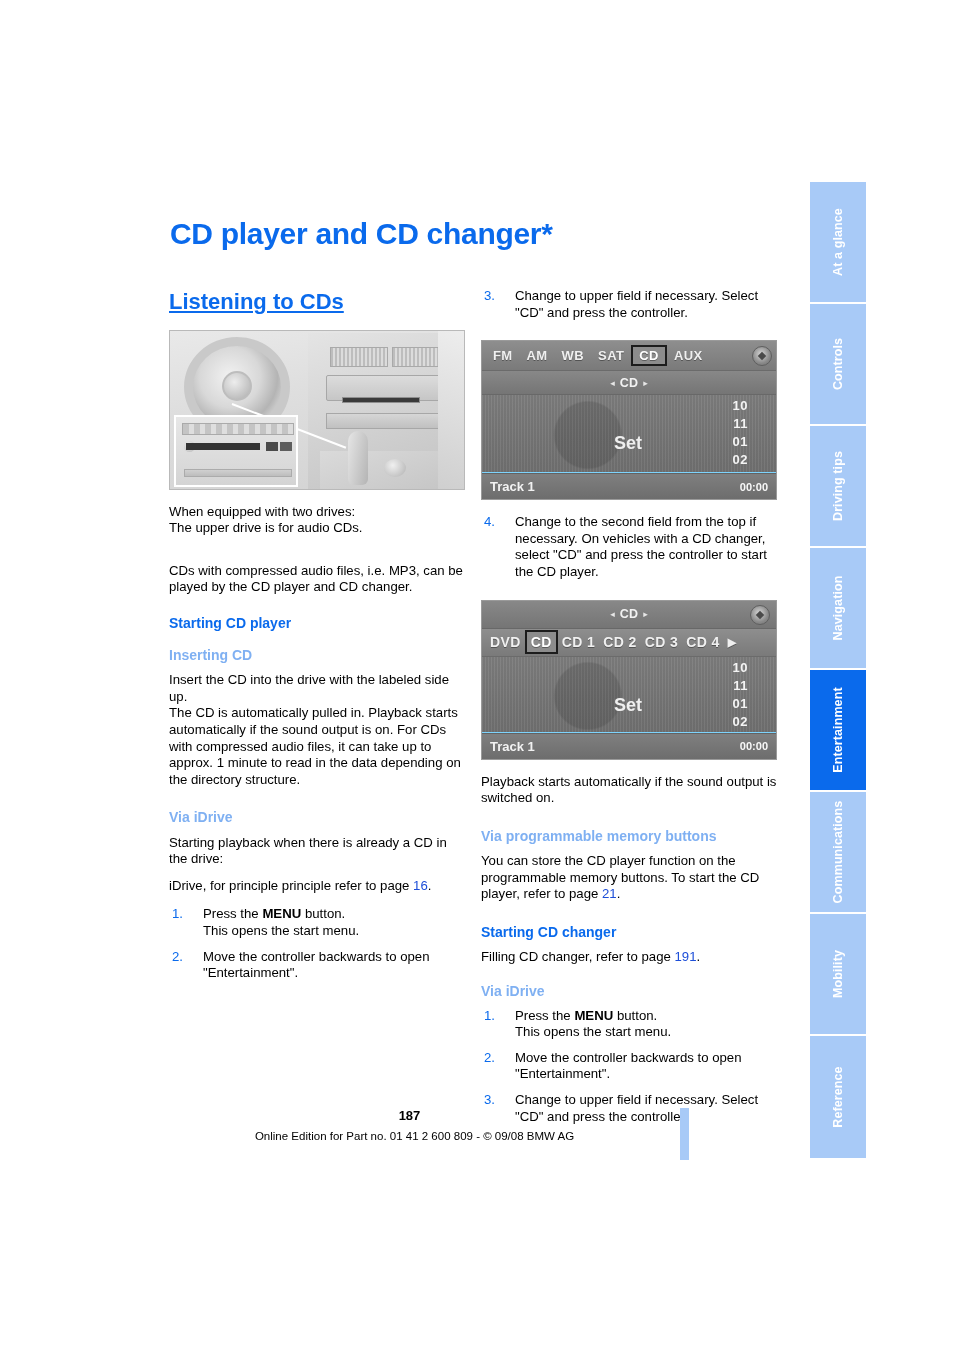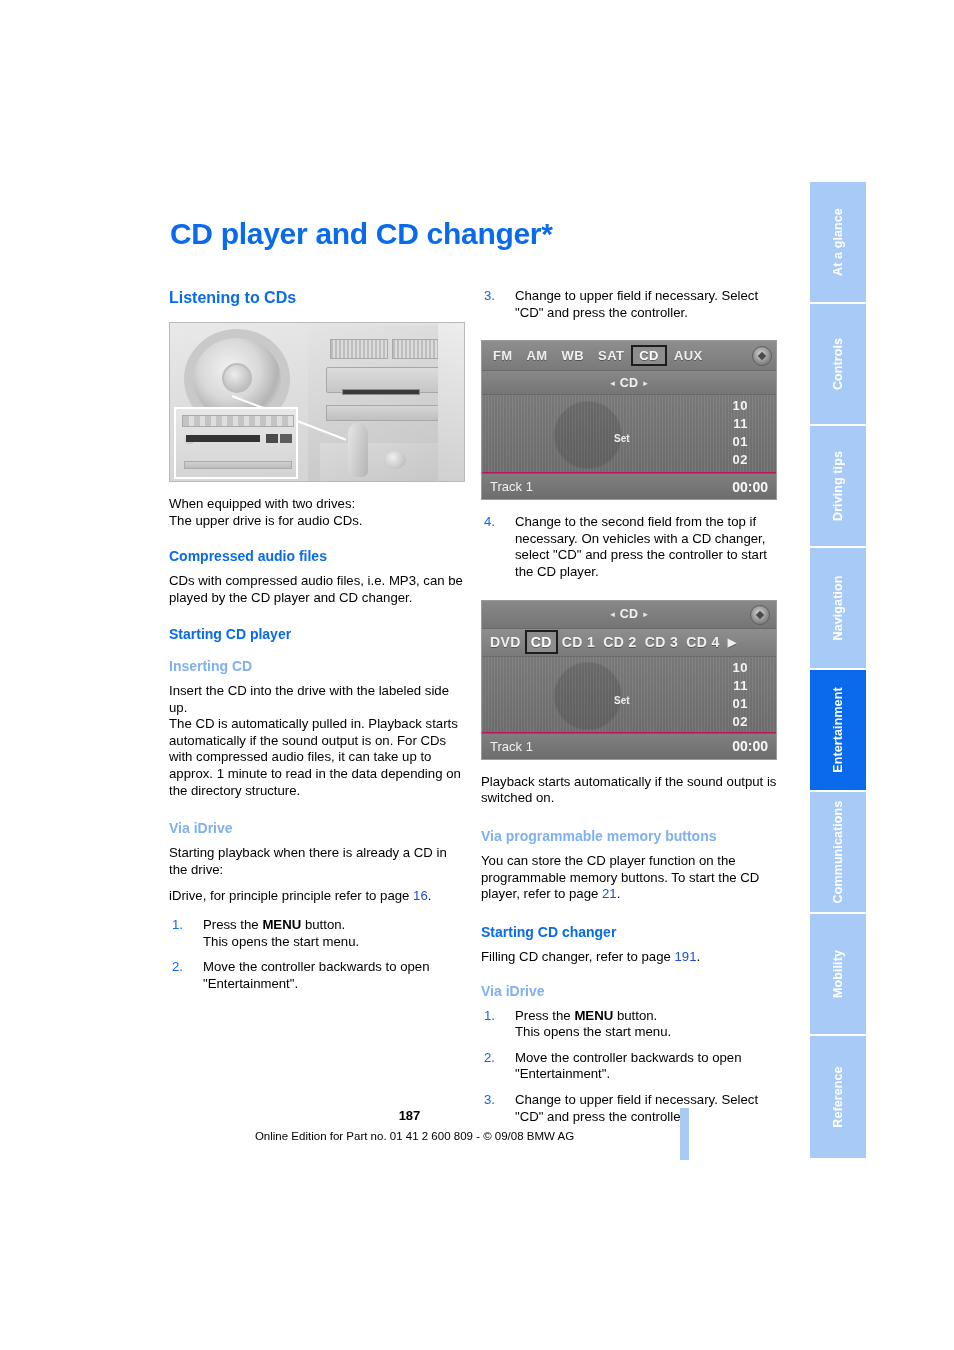--- a/index.html
+++ b/index.html
@@ -55,24 +55,25 @@
     font-weight: bold;
     color: #0a6aec;
     letter-spacing: -0.3px;
   }
 
   
   .col-left  { position: absolute; left: 169px; top: 288px; width: 296px; }
   .col-right { position: absolute; left: 481px; top: 288px; width: 296px; }
 
   h2.sec {
-    font-size: 16px;
+    font-size: 22px;
     font-weight: bold;
     color: #0a6aec;
     line-height: 1.25;
+    text-decoration: underline;
   }
   h3.sub {
     font-size: 14px;
     font-weight: bold;
     color: #0a6aec;
     line-height: 1.3;
   }
   h4.subsub {
     font-size: 14px;
     font-weight: bold;
@@ -256,21 +257,21 @@
     width: 11px; height: 11px;
     border-radius: 50%;
     background: radial-gradient(circle at 40% 35%,#f2f2f2,#b5b5b5);
   }
 
   
   .idrive {
     position: relative;
     width: 296px;
     height: 160px;
-    background: #be185d;
+    background: #7dd3fc;
     border: 1px solid #9a9a9a;
     overflow: hidden;
     font-family: "Liberation Sans", sans-serif;
   }
   .idrive .bar-top {
     position: relative;
     height: 30px;
     background: linear-gradient(#8e8e8e,#7a7a7a);
     border-bottom: 1px solid #6b6b6b;
     display: flex;
@@ -334,21 +335,21 @@
     height: 77px;
     background:
       radial-gradient(circle at 36% 52%, rgba(0,0,0,.12) 0 17%, rgba(0,0,0,0) 18%),
       repeating-linear-gradient(to right, rgba(255,255,255,.06) 0 1px, rgba(0,0,0,.03) 1px 3px),
       linear-gradient(#7c7c7c,#6f6f6f);
   }
   .idrive .set-word {
     position: absolute;
     left: 132px; top: 38px;
     color: #efefef;
-    font-size: 10px;
+    font-size: 18px;
     font-weight: bold;
   }
   .idrive .numcol {
     position: absolute;
     right: 28px; top: 2px;
     text-align: right;
     color: #f4f4f4;
     font-size: 13px;
     font-weight: bold;
     line-height: 18px;
@@ -360,26 +361,26 @@
     height: 26px;
     background: linear-gradient(#7f7f7f,#6d6d6d);
     border-top: 1px solid #636363;
     display: flex;
     align-items: center;
     padding: 0 8px;
   }
   .idrive .bar-bottom .track {
     color: #f2f2f2;
     font-size: 13px;
-    font-weight: normal;
+    font-weight: bold;
   }
   .idrive .bar-bottom .time {
     margin-left: auto;
     color: #f8f8f8;
-    font-size: 14px;
+    font-size: 11px;
     font-weight: bold;
   }
 
   
   .pg-num {
     position: absolute;
     left: 0; top: 1108px;
     width: 954px;
     text-align: center;
     font-size: 13px;
@@ -467,21 +468,20 @@
         <div class="bar"></div>
       </div>
 
     </div>
 
     <div class="sp-14"></div>
     <p class="body">When equipped with two drives:</p>
     <p class="body">The upper drive is for audio CDs.</p>
 
     <div class="sp-18"></div>
-    <h3 class="sub">Compressed audio files</h3>
     <div class="sp-8"></div>
     <p class="body">CDs with compressed audio files, i.e. MP3, can be played by the CD player and CD changer.</p>
 
     <div class="sp-18"></div>
     <h3 class="sub">Starting CD player</h3>
 
     <div class="sp-14"></div>
     <h4 class="subsub">Inserting CD</h4>
     <div class="sp-8"></div>
     <p class="body">Insert the CD into the drive with the labeled side up.</p>

